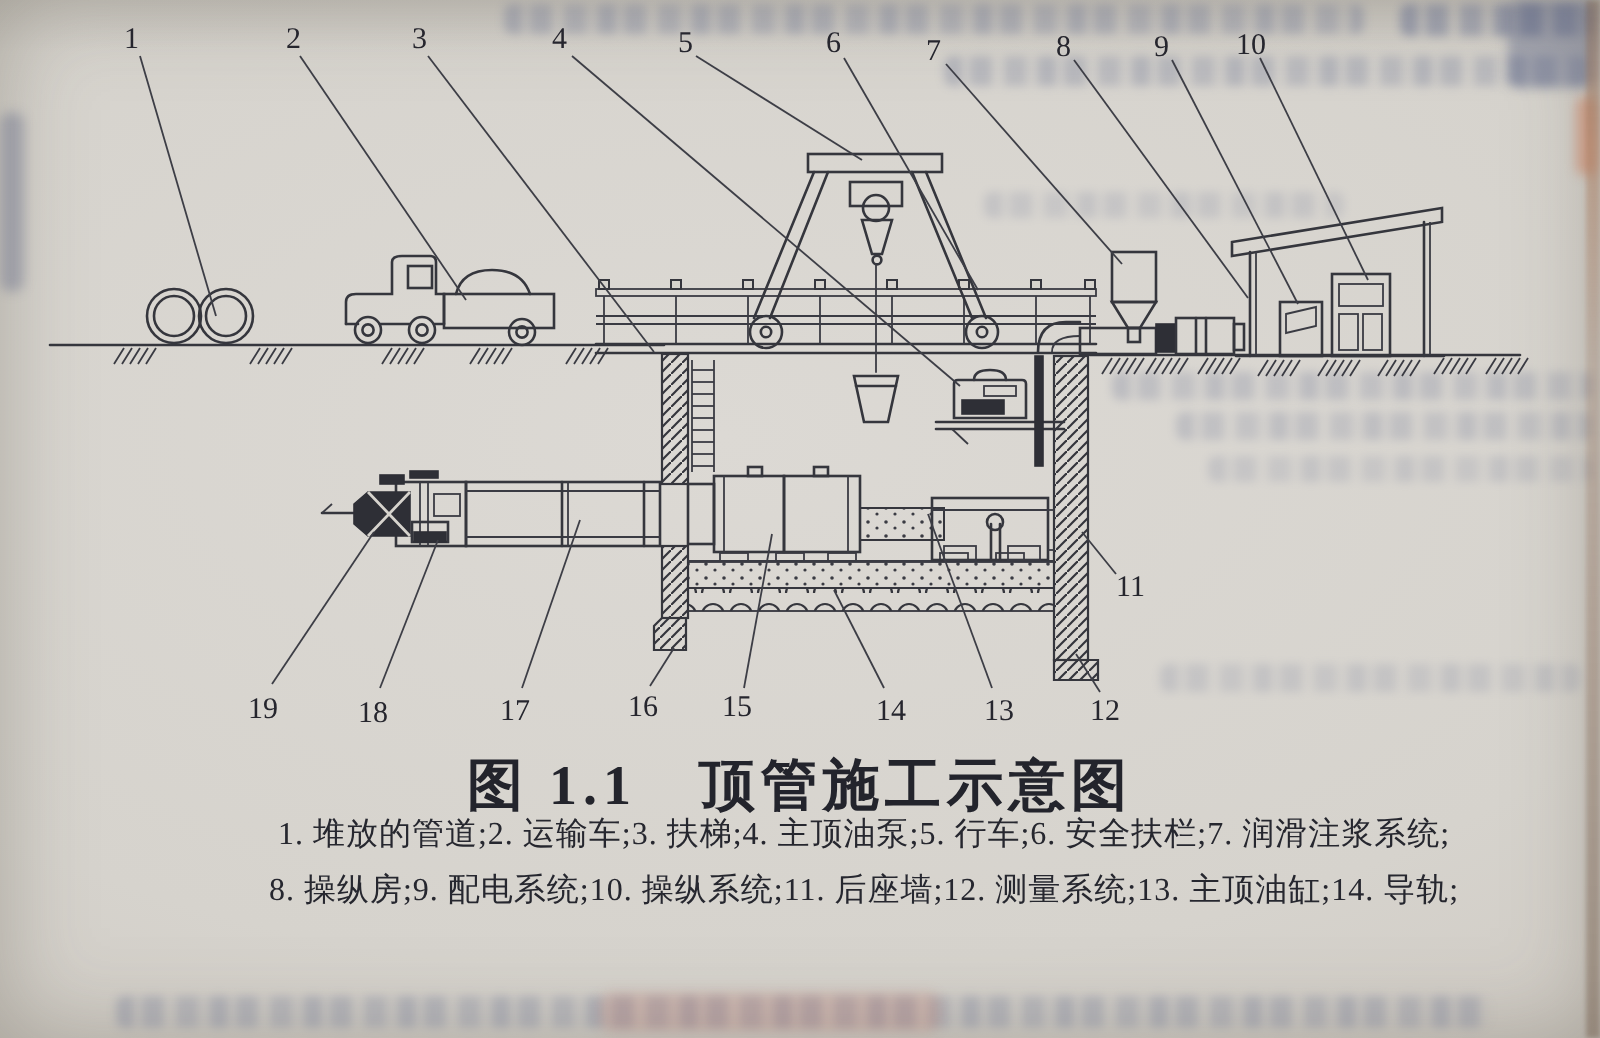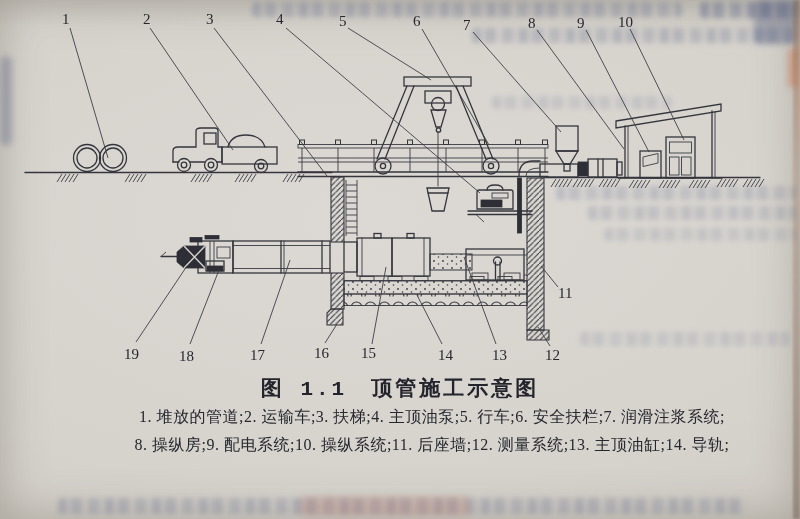--- a/index.html
+++ b/index.html
@@ -12,21 +12,21 @@
     box-shadow: inset 0 0 46px rgba(88,82,70,.35);
   }
   svg{position:absolute; left:0; top:0;}
   .stroke{stroke:#35363d; fill:none; stroke-width:1.3; stroke-linecap:round;}
   .thin{stroke:#3a3b43; fill:none; stroke-width:0.9;}
   .leader{stroke:#3d3e46; fill:none; stroke-width:0.9;}
   .dark{fill:#2e2f36; stroke:#2e2f36; stroke-width:0.8;}
   .callout{font-size:15px; fill:#26262e; font-family:"Liberation Serif","DejaVu Serif",serif;}
   .caption{
     position:absolute; left:0; top:374px; width:800px; text-align:center;
-    font-size:21px; font-weight:bold; letter-spacing:3px; color:#23242c;font-family:Liberation Mono, monospace;
+    font-size:28px; font-weight:bold; letter-spacing:3px; color:#23242c;
   }
   .legend{
     position:absolute; left:0; width:776px; text-align:center;
     font-size:16px; letter-spacing:0.5px; color:#26272f; white-space:nowrap;padding-left:44px;
   }
   .smudge{position:absolute; filter:blur(2.4px); border-radius:4px; pointer-events:none;
     background:repeating-linear-gradient(90deg,
       rgba(92,102,138,.55) 0 9px, rgba(92,102,138,.10) 9px 13px,
       rgba(92,102,138,.50) 13px 24px, rgba(92,102,138,.06) 24px 30px,
       rgba(92,102,138,.45) 30px 41px, rgba(92,102,138,.12) 41px 47px);

